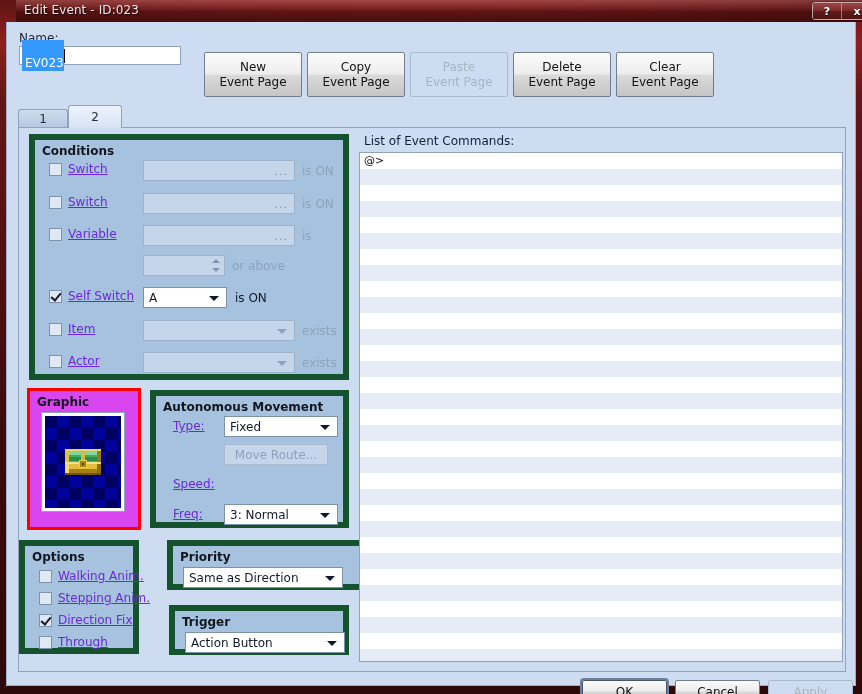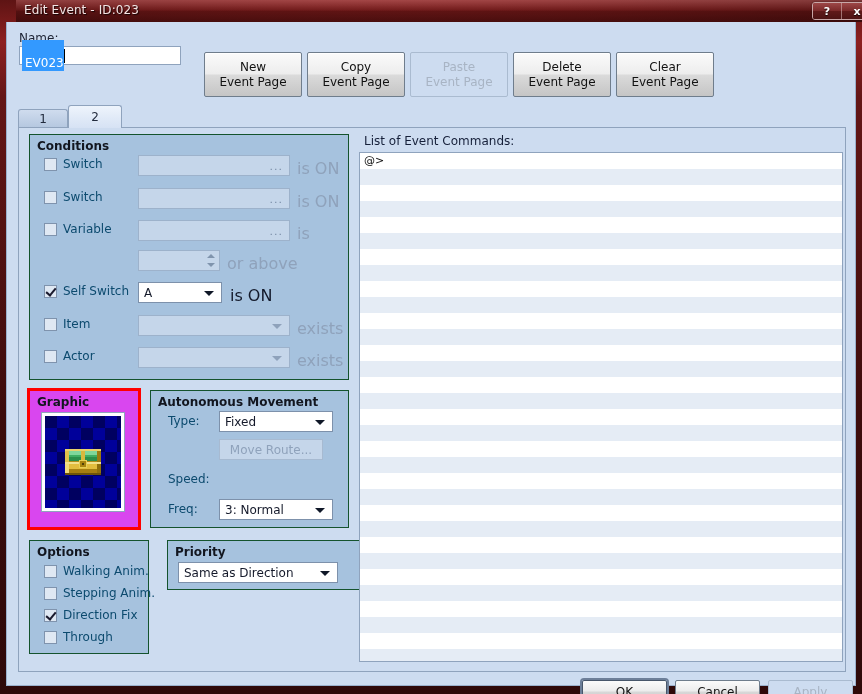--- a/index.html
+++ b/index.html
@@ -147,21 +147,21 @@
     box-sizing: border-box;
     border: 1px solid #8fa3bd;
     background: #cddcf0;
   }
 
   
   .group {
     position: absolute;
     box-sizing: border-box;
     background: #a6c2de;
-    border: 1px solid #14532d;
+    border: 6px solid #14532d;
   }
   .group > .gtitle {
     position: absolute; left: 7px; top: 4px;
     font-size: 12px; font-weight: bold; color: #12161f;
   }
   .group.redsel {
     border: 3px solid #ff0000;
     background: #d946ef;
   }
 
@@ -178,38 +178,39 @@
     content: "";
     position: absolute;
     left: 3px; top: 0px;
     width: 4px; height: 8px;
     border: solid #1a1a2e;
     border-width: 0 2px 2px 0;
     transform: rotate(40deg);
   }
   .cbx-label {
     position: absolute;
-    font-size: 12px; color: #0c4a6e;
+    font-size: 12px; color: #6d28d9;
     white-space: nowrap;
+    text-decoration: underline;
   }
 
   
   .tfield {
     position: absolute;
     box-sizing: border-box;
     background: #c5d6ea;
     border: 1px solid #9db2cb;
     height: 21px;
   }
   .tfield .ellip {
     position: absolute; right: 6px; top: 4px;
     font-size: 11px; color: #7b8ea8; letter-spacing: 1px;
   }
   .suffix {
-    position: absolute; font-size: 16px; color: #8fa2bb; white-space: nowrap;
+    position: absolute; font-size: 12px; color: #8fa2bb; white-space: nowrap;
   }
   .suffix.on { color: #13192a; }
 
   
   .spinner {
     position: absolute;
     box-sizing: border-box;
     width: 82px; height: 21px;
     background: #c5d6ea;
     border: 1px solid #9db2cb;
@@ -488,40 +489,47 @@
 
       <div class="cbx-label" style="left:17px; top:81px;">Speed:</div>
 
       <div class="cbx-label" style="left:17px; top:111px;">Freq:</div>
       <div class="combo" style="left:68px; top:108px; width:114px;">
         <span>3: Normal</span>
         <span class="arw"></span>
       </div>
     </div>
 
-    <div class="group" style="left:22px; top:518px; width:120px; height:114px;">
+    <div class="group" style="left:12px; top:518px; width:120px; height:114px;">
       <div class="gtitle">Options</div>
       <div class="cbx" style="left:14px; top:24px;"></div>
       <div class="cbx-label" style="left:33px; top:23px;">Walking Anim.</div>
       <div class="cbx" style="left:14px; top:46px;"></div>
       <div class="cbx-label" style="left:33px; top:45px;">Stepping Anim.</div>
       <div class="cbx checked" style="left:14px; top:68px;"></div>
       <div class="cbx-label" style="left:33px; top:67px;">Direction Fix</div>
       <div class="cbx" style="left:14px; top:90px;"></div>
       <div class="cbx-label" style="left:33px; top:89px;">Through</div>
     </div>
 
     <div class="group" style="left:160px; top:518px; width:200px; height:50px;">
       <div class="gtitle">Priority</div>
       <div class="combo" style="left:10px; top:21px; width:160px;">
         <span>Same as Direction</span>
         <span class="arw"></span>
       </div>
     </div>
 
+    <div class="group" style="left:162px; top:583px; width:180px; height:50px;">
+      <div class="gtitle">Trigger</div>
+      <div class="combo" style="left:10px; top:21px; width:160px;">
+        <span>Action Button</span>
+        <span class="arw"></span>
+      </div>
+    </div>
 
     <div class="list-label">List of Event Commands:</div>
     <div class="cmdlist" id="cmdlist">
         <div class="cmdrow">@&gt;</div>
         <div class="cmdrow alt"></div>
         <div class="cmdrow"></div>
         <div class="cmdrow alt"></div>
         <div class="cmdrow"></div>
         <div class="cmdrow alt"></div>
         <div class="cmdrow"></div>

